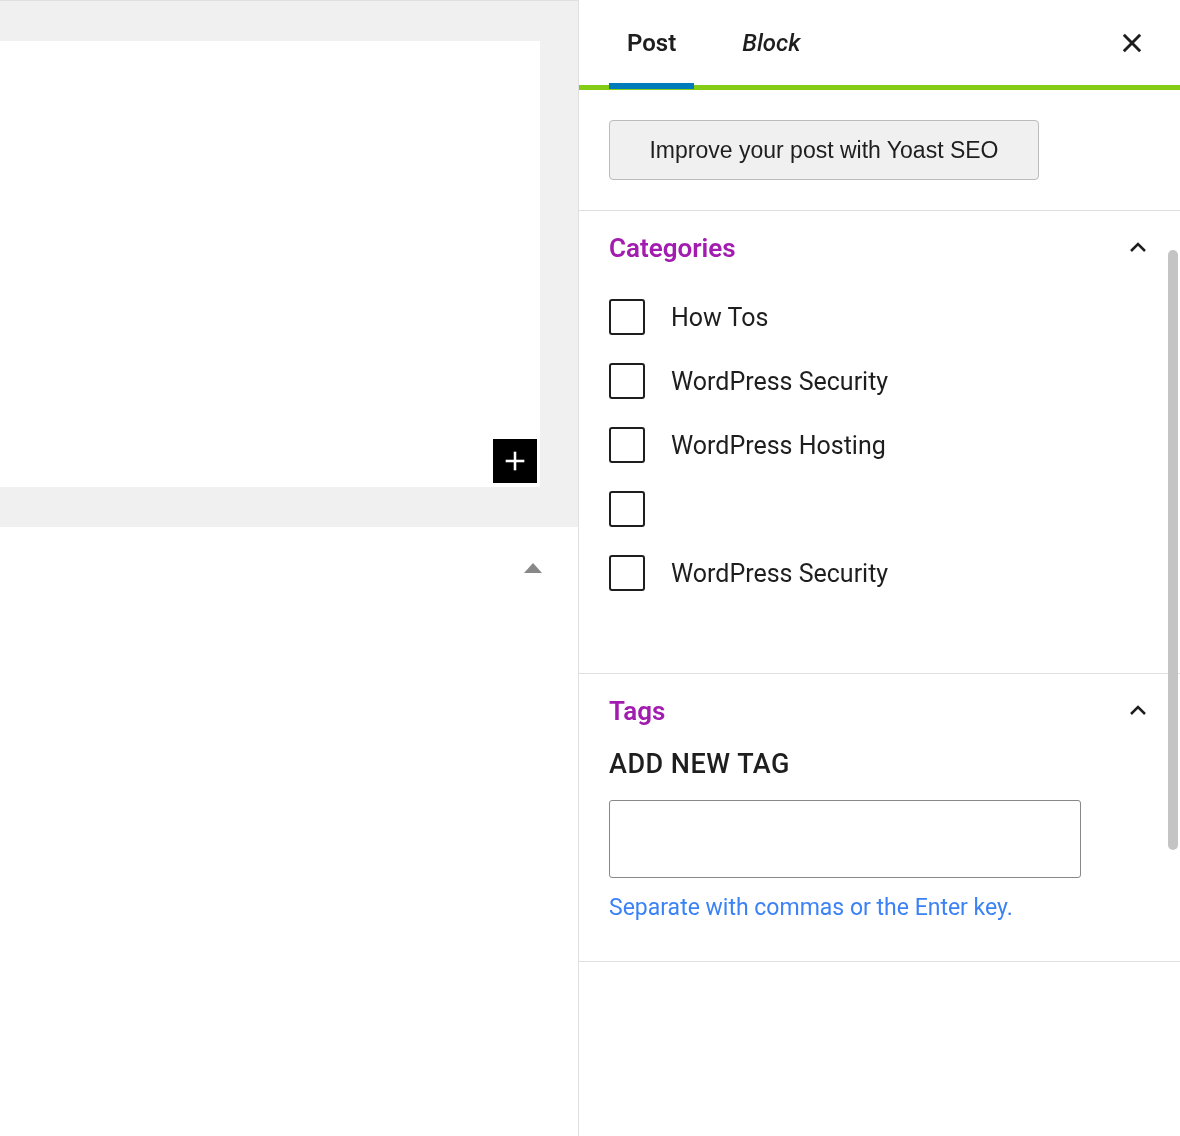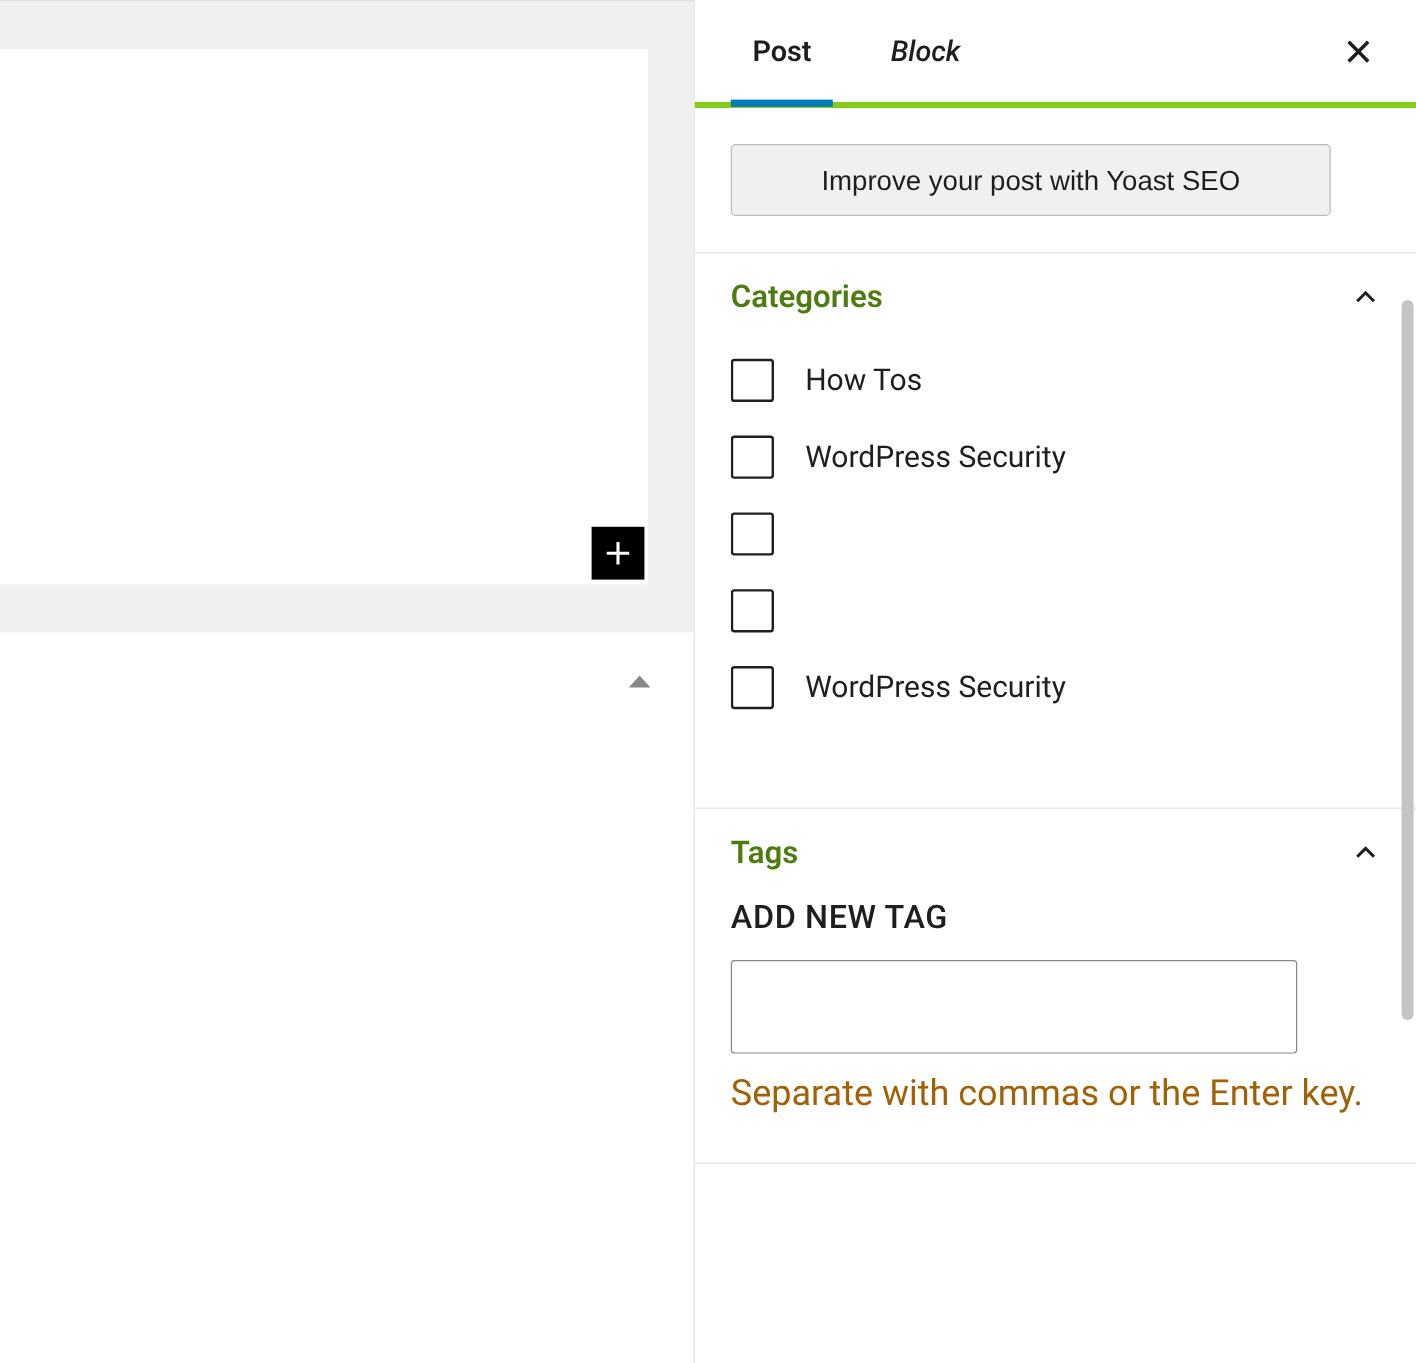--- a/index.html
+++ b/index.html
@@ -138,21 +138,21 @@
       display: flex;
       align-items: center;
       justify-content: center;
       cursor: pointer;
     }
     .yoast-section {
       padding: 30px 30px 30px 30px;
       border-bottom: 1px solid #e0e0e0;
     }
     .yoast-button {
-      width: 500px;
+      width: 430px;
       height: 60px;
       background: #f0f0f0;
       border: 1px solid #bbb;
       border-radius: 4px;
       font-size: 23px;
       color: #1e1e1e;
       display: flex;
       align-items: center;
       justify-content: center;
       cursor: pointer;
@@ -163,21 +163,21 @@
     .panel-header {
       display: flex;
       align-items: center;
       justify-content: space-between;
       padding: 22px 30px;
       cursor: pointer;
     }
     .panel-title {
       font-size: 26px;
       font-weight: 600;
-      color: #4d7c0f;
+      color: #a21caf;
     }
     .chevron {
       width: 24px;
       height: 24px;
     }
     .categories-body {
       padding: 0 24px 30px 30px;
     }
     .categories-list {
       height: 330px;
@@ -223,22 +223,22 @@
       width: 100%;
       max-width: 472px;
       height: 78px;
       border: 1px solid #888;
       border-radius: 3px;
       font-size: 24px;
       padding: 0 16px;
       margin-bottom: 16px;
     }
     .tag-hint {
-      font-size: 30px;
-      color: #a16207;
+      font-size: 23px;
+      color: #3b82f6;
     }
   </style>
 </head>
 <body>
 
 <div class="editor-area">
   <div class="editor-canvas">
     <div class="add-block-button">
       <svg viewBox="0 0 24 24">
         <line x1="12" y1="4" x2="12" y2="20" stroke="#fff" stroke-width="2.2"></line>
@@ -279,20 +279,21 @@
         <div class="checkbox-row">
           <div class="checkbox"></div>
           <span class="checkbox-label">How Tos</span>
         </div>
         <div class="checkbox-row">
           <div class="checkbox"></div>
           <span class="checkbox-label">WordPress Security</span>
         </div>
         <div class="checkbox-row">
           <div class="checkbox"></div>
+          <span class="checkbox-label">WordPress Hosting</span>
         </div>
         <div class="checkbox-row">
           <div class="checkbox"></div>
         </div>
         <div class="checkbox-row">
           <div class="checkbox"></div>
           <span class="checkbox-label">WordPress Security</span>
         </div>
         <div class="checkbox-row">
           

